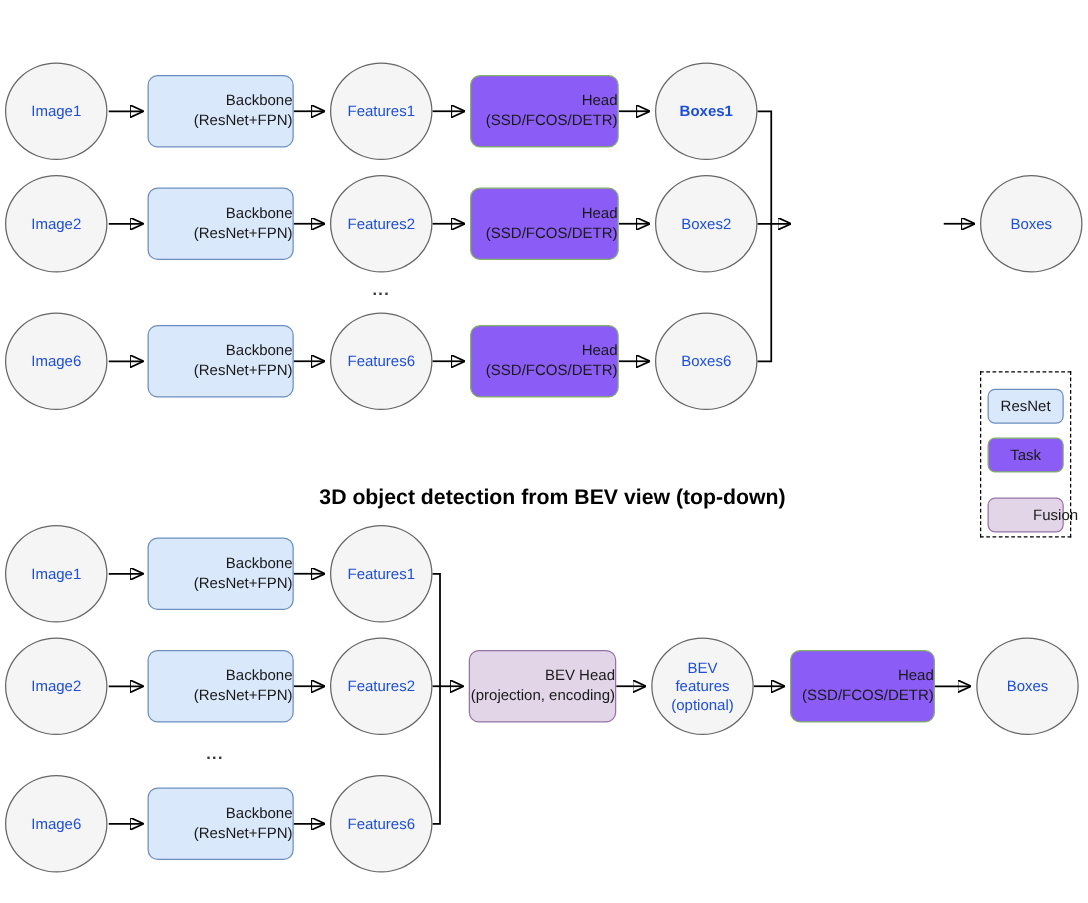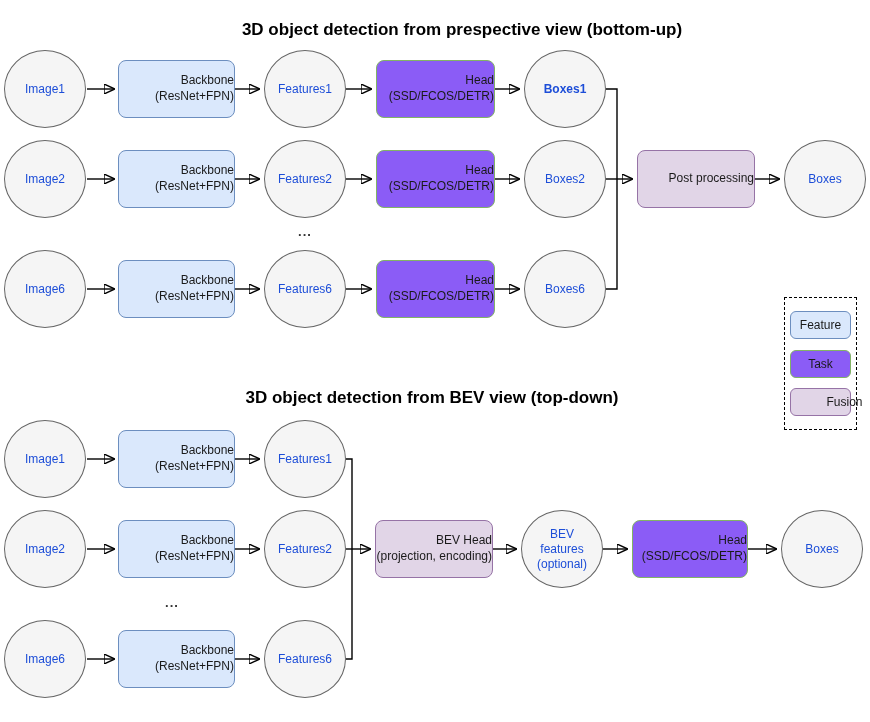--- a/index.html
+++ b/index.html
@@ -83,22 +83,21 @@
 
     <path d="M87,659 L114,659" marker-end="url(#arw)"></path>
     <path d="M235,659 L259,659" marker-end="url(#arw)"></path>
     <path d="M346,659 L352,659 L352,549"></path>
 
     <path d="M493,549 L516,549" marker-end="url(#arw)"></path>
     <path d="M603,549 L627,549" marker-end="url(#arw)"></path>
     <path d="M748,549 L776,549" marker-end="url(#arw)"></path>
   </svg>
 
-  <div class="title" style="left:157px;top:20px;width:610px;">3D object detection from prespective view (bottom-up)</div>
-  <div class="title" style="left:122px;top:388px;width:620px;">3D object detection from BEV view (top-down)</div>
+  <div class="title" style="left:132px;top:388px;width:620px;">3D object detection from BEV view (top-down)</div>
 
   <div class="node-circle" style="left:4px;top:50px;">
       <span>Image1</span>
     </div>
   <div class="node-box blue" style="left:118px;top:60px;width:117px;">
       <span>Backbone</span>
       <span>(ResNet+FPN)</span>
     </div>
   <div class="node-circle" style="left:264px;top:50px;">
       <span>Features1</span>
@@ -142,31 +141,28 @@
       <span>Features6</span>
     </div>
   <div class="node-box green" style="left:376px;top:260px;width:119px;">
       <span>Head</span>
       <span>(SSD/FCOS/DETR)</span>
     </div>
   <div class="node-circle" style="left:524px;top:250px;">
       <span>Boxes6</span>
     </div>
 
-  <div class="node-box purple" style="left:637px;top:150px;width:118px;">
-      <span>Post processing</span>
-    </div>
   <div class="node-circle" style="left:784px;top:140px;">
       <span>Boxes</span>
     </div>
 
   <div class="legend">
-    <div class="legend-item blue" style="top:13px;">Feature</div>
+    <div class="legend-item blue" style="top:13px;">ResNet</div>
     <div class="legend-item green" style="top:52px;">Task</div>
-    <div class="legend-item purple" style="top:90px;padding-left:48px;">Fusion</div>
+    <div class="legend-item purple" style="top:100px;padding-left:48px;">Fusion</div>
   </div>
 
   <div class="node-circle" style="left:4px;top:420px;">
       <span>Image1</span>
     </div>
   <div class="node-box blue" style="left:118px;top:430px;width:117px;">
       <span>Backbone</span>
       <span>(ResNet+FPN)</span>
     </div>
   <div class="node-circle" style="left:264px;top:420px;">

